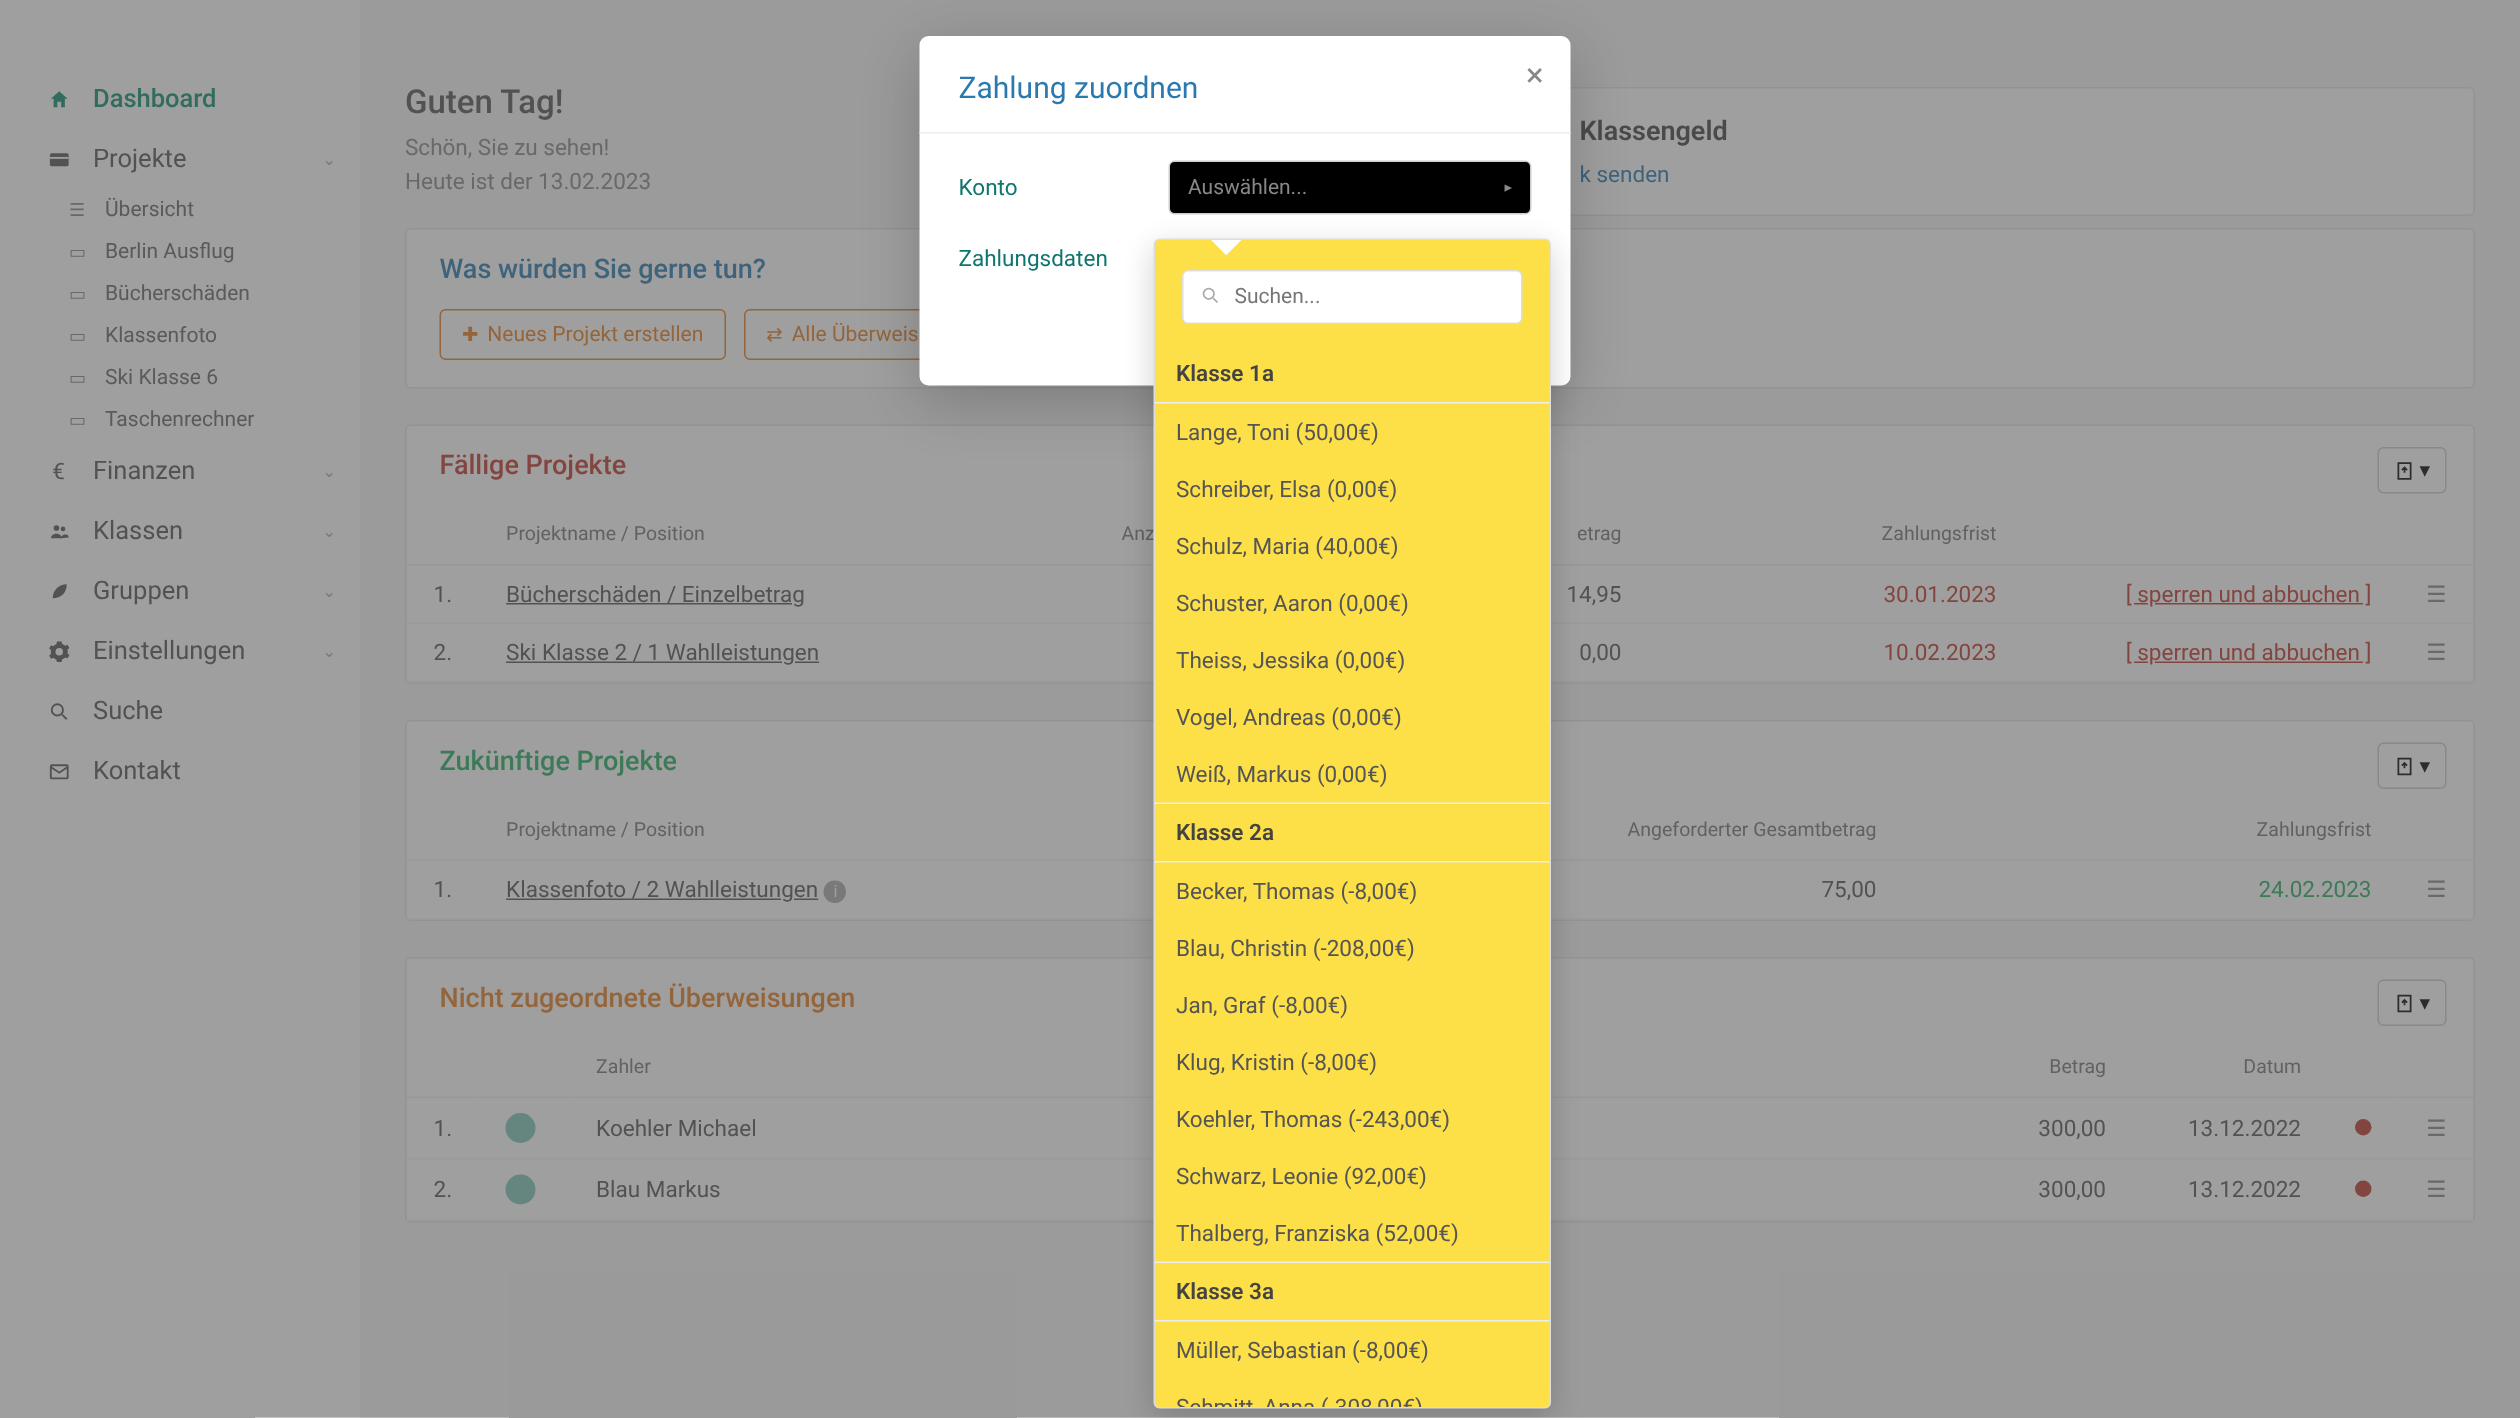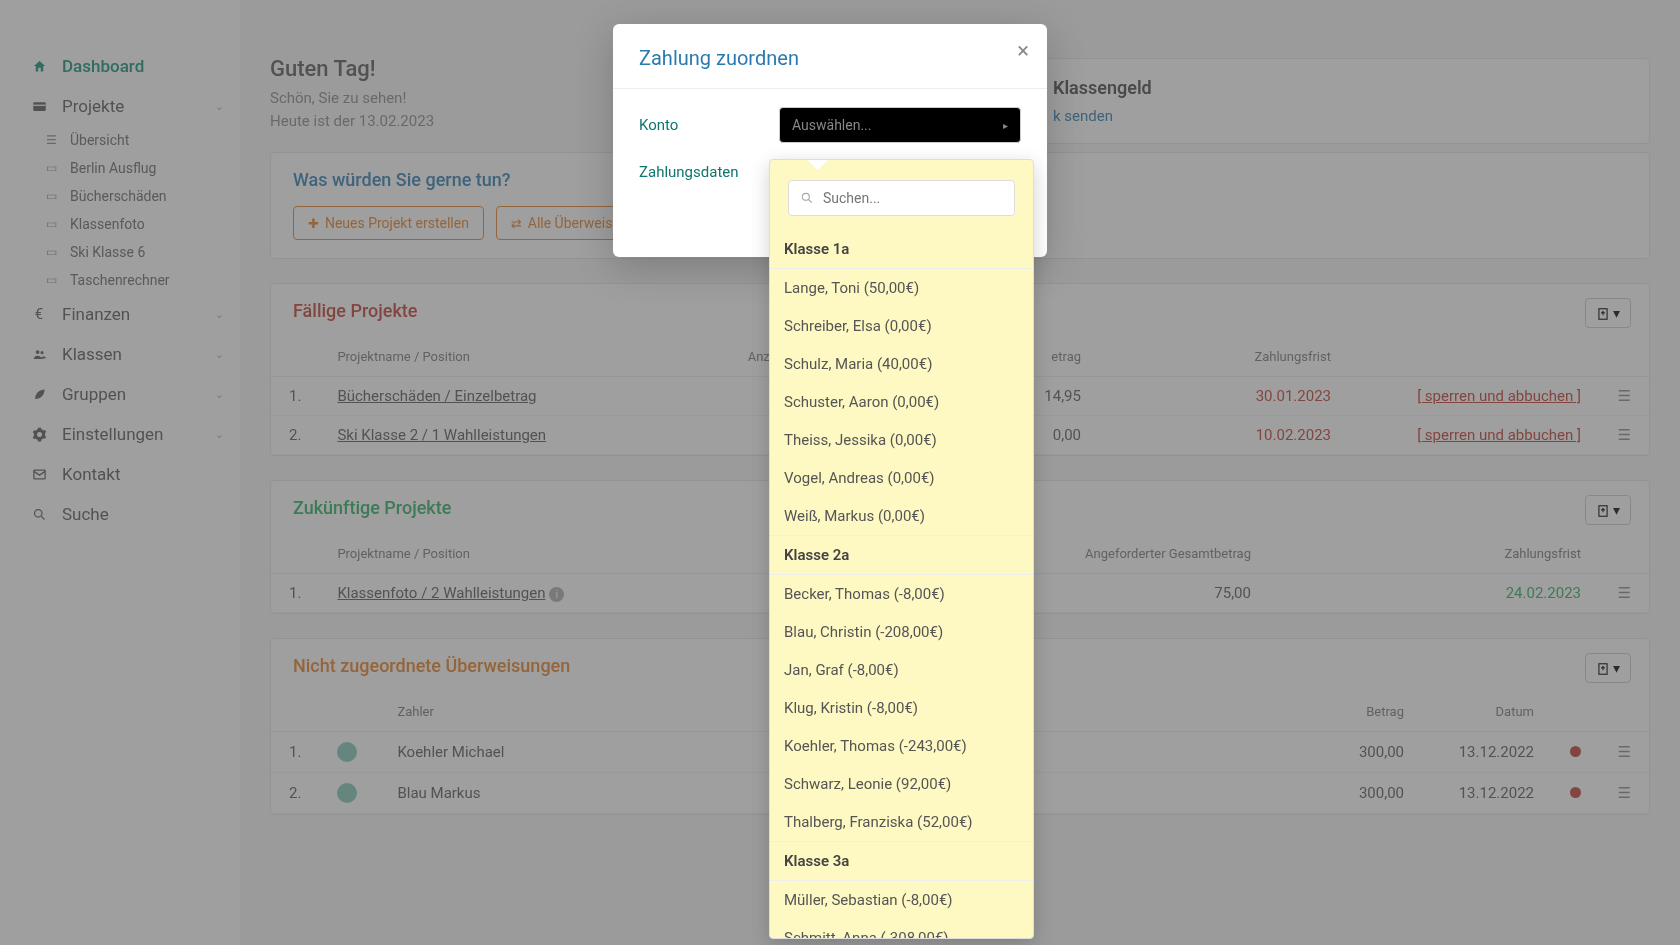--- a/index.html
+++ b/index.html
@@ -64,21 +64,21 @@
 .modal-title { font-size: 20px; color: #2a7ab0; font-weight: 400; }
 .modal-close { position: absolute; right: 18px; top: 14px; font-size: 22px; color: #888; cursor: pointer; background: none; border: none; }
 .modal-body { padding: 18px 26px 56px; }
 .form-row { display: flex; align-items: center; margin-bottom: 20px; }
 .form-label { width: 140px; color: #0f766e; font-size: 15px; }
 .form-control { flex: 1; }
 .select-box { border: 1px solid #ccc; border-radius: 4px; padding: 9px 12px; font-size: 14px; color: #888; display: flex; justify-content: space-between; align-items: center; cursor: pointer; background: #000000; }
 .select-arrow { font-size: 10px; }
 
 
-.dropdown { position: absolute; top: 159px; width: 265px; left: 769px; background: #fef9c3; border: 1px solid #ddd; border-radius: 4px; z-index: 102; box-shadow: 0 6px 20px rgba(0,0,0,0.18); padding-top: 20px; max-height: 780px; overflow: hidden; }
+.dropdown { position: absolute; top: 159px; width: 265px; left: 769px; background: #fde047; border: 1px solid #ddd; border-radius: 4px; z-index: 102; box-shadow: 0 6px 20px rgba(0,0,0,0.18); padding-top: 20px; max-height: 780px; overflow: hidden; }
 .dropdown::before { content: ""; position: absolute; top: -8px; left: 40px; width: 14px; height: 14px; background: #fff; border-left: 1px solid #ddd; border-top: 1px solid #ddd; transform: rotate(45deg); }
 .search-wrap { padding: 0 18px 14px; }
 .search-input { width: 100%; border: 1px solid #ddd; border-radius: 4px; padding: 9px 12px 9px 34px; font-size: 14px; color: #666; }
 .search-wrap { position: relative; }
 .search-icon-pos { position: absolute; left: 30px; top: 9px; color: #aaa; font-size: 14px; }
 .dd-group { font-weight: 600; padding: 10px 14px; border-bottom: 1px solid #eee; font-size: 15px; color: #444; }
 .dd-item { padding: 10px 14px; font-size: 15px; color: #555; cursor: pointer; }
 .dd-sep { border-bottom: 1px solid #eee; }
 
 svg { width: 1em; height: 1em; vertical-align: middle; }
@@ -161,34 +161,34 @@
       <svg viewBox="0 0 24 24" fill="currentColor">
           <path d="M12 8a4 4 0 100 8 4 4 0 000-8zm9 4a9 9 0 01-.2 1.9l2 1.6-2 3.4-2.4-.9a9 9 0 01-3.3 1.9L14.5 23h-5l-.6-2.6a9 9 0 01-3.3-1.9l-2.4.9-2-3.4 2-1.6A9 9 0 013 12c0-.7.1-1.3.2-1.9l-2-1.6 2-3.4 2.4.9a9 9 0 013.3-1.9L9.5 1h5l.6 2.6a9 9 0 013.3 1.9l2.4-.9 2 3.4-2 1.6c.1.6.2 1.2.2 1.9z"></path>
         </svg>
     </span>
     <span>Einstellungen</span>
     <span class="chevron">⌄</span>
   </div>
   <div class="nav-item">
     <span class="icon">
       <svg viewBox="0 0 24 24" fill="none" stroke="currentColor" stroke-width="2">
+          <circle cx="10" cy="10" r="6"></circle>
+          <path d="M20 20l-5-5"></path>
+        </svg>
+    </span>
+    <span>Suche</span>
+  </div>
+  <div class="nav-item">
+    <span class="icon">
+      <svg viewBox="0 0 24 24" fill="none" stroke="currentColor" stroke-width="2">
           <rect x="3" y="5" width="18" height="14" rx="1"></rect>
           <path d="M3 7l9 6 9-6"></path>
         </svg>
     </span>
     <span>Kontakt</span>
-  </div>
-  <div class="nav-item">
-    <span class="icon">
-      <svg viewBox="0 0 24 24" fill="none" stroke="currentColor" stroke-width="2">
-          <circle cx="10" cy="10" r="6"></circle>
-          <path d="M20 20l-5-5"></path>
-        </svg>
-    </span>
-    <span>Suche</span>
   </div>
 </div>
 
 <div class="main">
   <div class="greeting">
     <h2>Guten Tag!</h2>
     <p>Schön, Sie zu sehen!</p>
     <p>Heute ist der 13.02.2023</p>
   </div>
 

